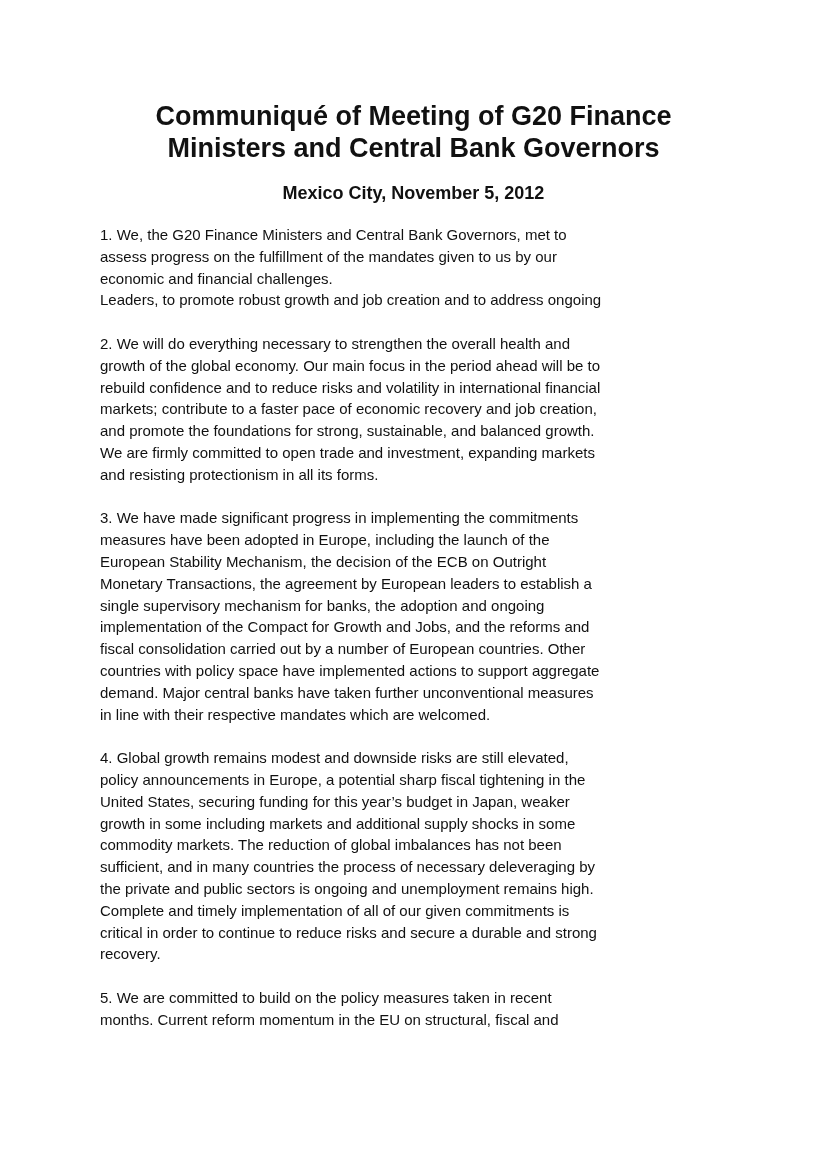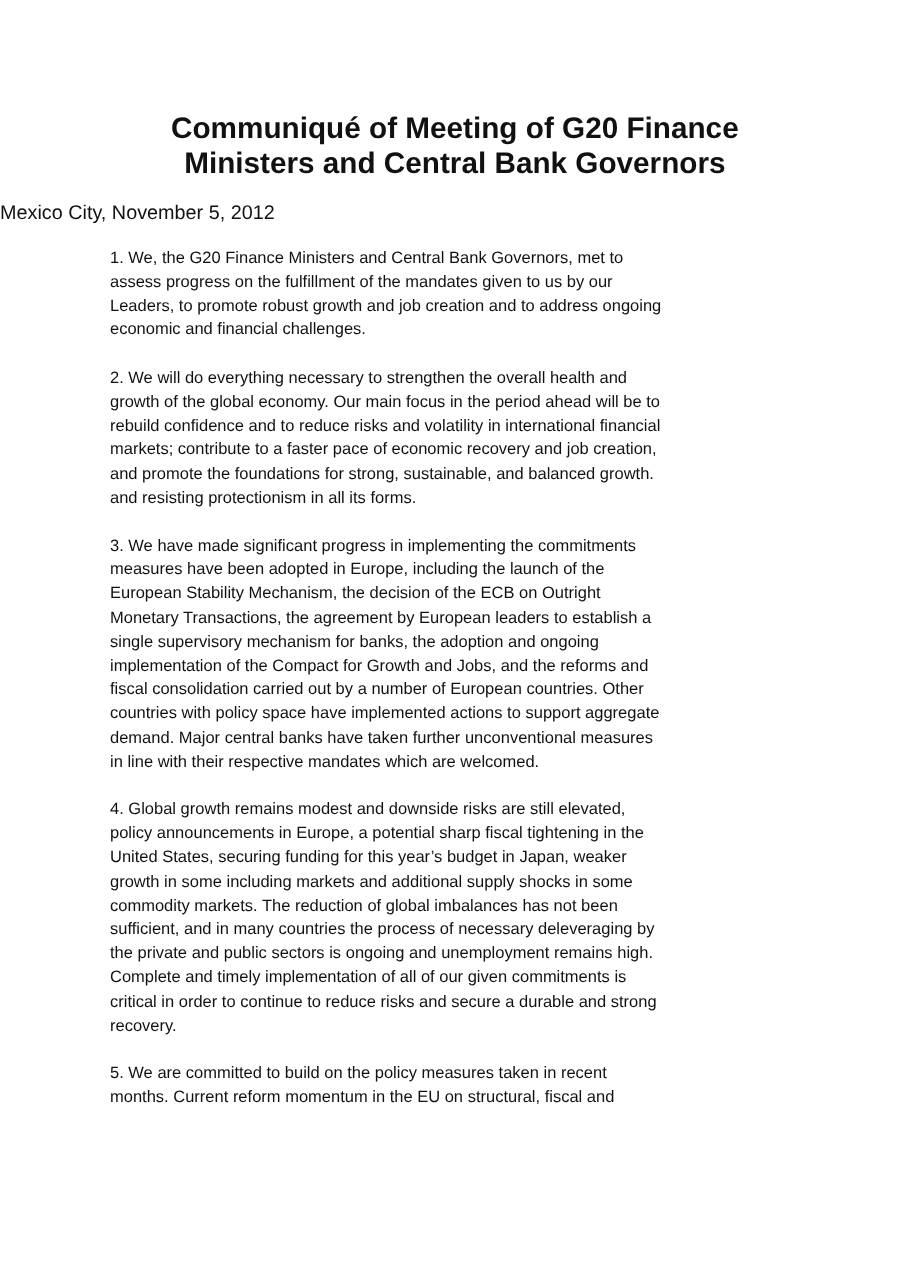--- a/index.html
+++ b/index.html
@@ -33,21 +33,22 @@
       line-height: 32px;
       color: #111111;
       margin: 0;
     }
     .title .line { display: block; white-space: nowrap; }
     .subtitle {
       position: absolute;
       left: 0;
       width: 827px;
       top: 181px;
-      font-weight: normal;
+      text-align: center;
+      font-weight: bold;
       font-size: 18px;
       line-height: 24px;
       margin: 0;
     }
     .body {
       position: absolute;
       left: 100px;
       top: 224px;
       width: 640px;
     }
@@ -69,30 +70,31 @@
     <span class="line">Communiqué of Meeting of G20 Finance</span>
     <span class="line">Ministers and Central Bank Governors</span>
   </h1>
 
   <h2 class="subtitle">Mexico City, November 5, 2012</h2>
 
   <div class="body">
     <p class="para">
       <span class="line">1. We, the G20 Finance Ministers and Central Bank Governors, met to</span>
       <span class="line">assess progress on the fulfillment of the mandates given to us by our</span>
+      <span class="line">economic and financial challenges.</span>
       <span class="line">Leaders, to promote robust growth and job creation and to address ongoing</span>
-      <span class="line">economic and financial challenges.</span>
     </p>
 
     <p class="para">
       <span class="line">2. We will do everything necessary to strengthen the overall health and</span>
       <span class="line">growth of the global economy. Our main focus in the period ahead will be to</span>
       <span class="line">rebuild confidence and to reduce risks and volatility in international financial</span>
       <span class="line">markets; contribute to a faster pace of economic recovery and job creation,</span>
       <span class="line">and promote the foundations for strong, sustainable, and balanced growth.</span>
+      <span class="line">We are firmly committed to open trade and investment, expanding markets</span>
       <span class="line">and resisting protectionism in all its forms.</span>
     </p>
 
     <p class="para">
       <span class="line">3. We have made significant progress in implementing the commitments</span>
       <span class="line">measures have been adopted in Europe, including the launch of the</span>
       <span class="line">European Stability Mechanism, the decision of the ECB on Outright</span>
       <span class="line">Monetary Transactions, the agreement by European leaders to establish a</span>
       <span class="line">single supervisory mechanism for banks, the adoption and ongoing</span>
       <span class="line">implementation of the Compact for Growth and Jobs, and the reforms and</span>

